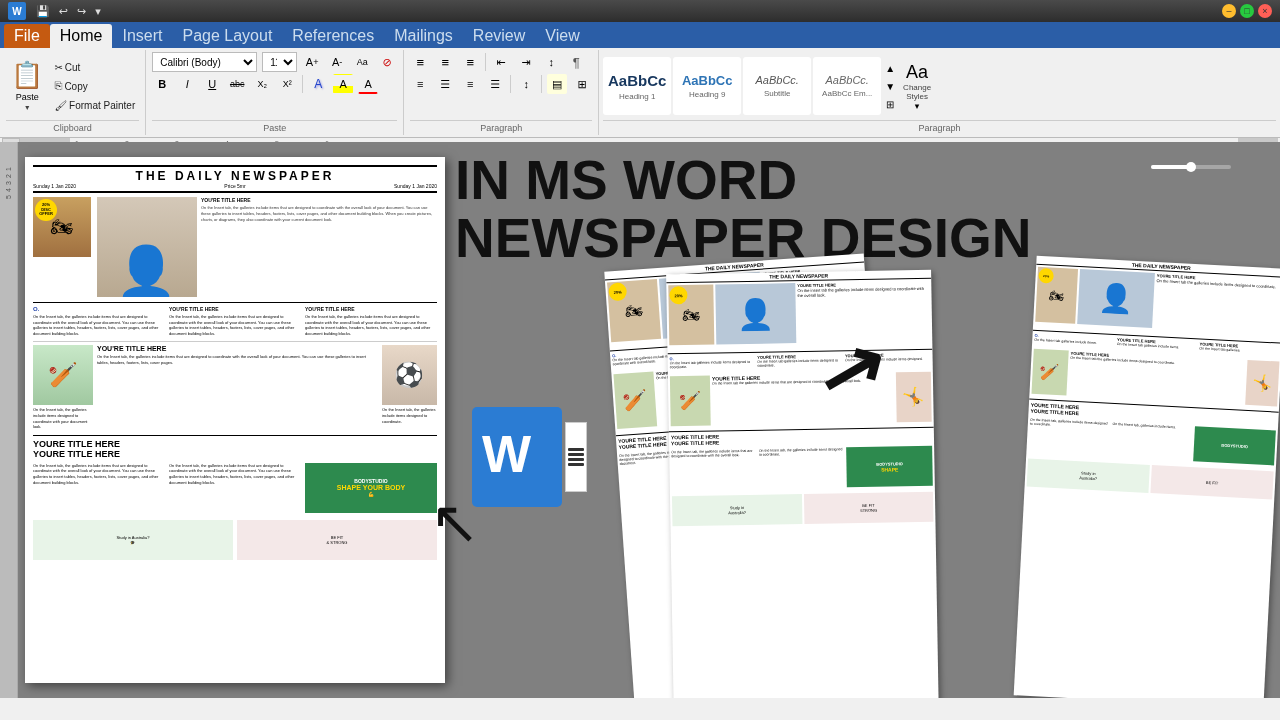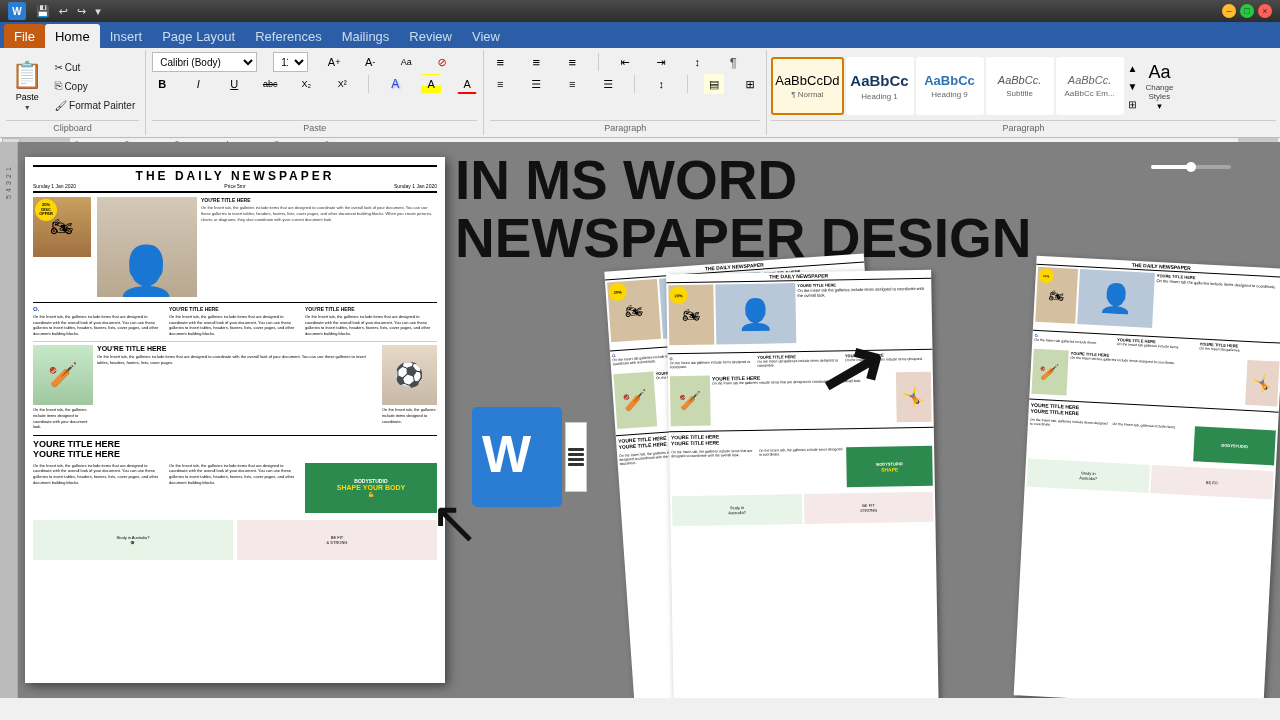--- a/index.html
+++ b/index.html
@@ -28,21 +28,21 @@
     
     #ribbon-tabs {
       background: #2b5ea7;
       height: 26px;
       display: flex;
       align-items: flex-end;
       padding: 0 4px;
     }
     .ribbon-tab {
       padding: 12px 10px;
-      font-size: 13px;
+      font-size: 16px;
       color: #cde;
       cursor: pointer;
       border-radius: 3px 3px 0 0;
       height: 22px;
       display: flex;
       align-items: center;
     }
     .ribbon-tab.active {
       background: #f0f0f0;
       color: #000;
@@ -287,21 +287,21 @@
       width: 20px;
       cursor: pointer;
       font-size: 12px;
       display: flex;
       align-items: center;
       justify-content: center;
       border-radius: 2px;
     }
 
     
-    .fmt-row { display: flex; align-items: center; gap: 16px; }
+    .fmt-row { display: flex; align-items: center; gap: 5px; }
   </style>
 </head>
 <body>
 
 <div id="title-bar">
   <div style="display:flex;align-items:center;gap:3px;">
     <div id="word-icon">W</div>
     <button class="qa-btn">💾</button>
     <button class="qa-btn">↩</button>
     <button class="qa-btn">↪</button>
@@ -407,24 +407,20 @@
         <button class="para-btn" style="font-size:11px;background:#ffd;padding:1px;">▤</button>
         <button class="para-btn" style="font-size:11px;">⊞</button>
       </div>
     </div>
     <div class="ribbon-group-label">Paragraph</div>
   </div>
 
   <div style="display:flex;flex:1;flex-direction:column;padding:2px 4px;min-width:0;">
     <div style="display:flex;align-items:center;gap:2px;flex:1;overflow:hidden;">
 
-      <div class="style-item normal active">
-        <div class="preview">AaBbCcDd</div>
-        <div class="slabel">¶ Normal</div>
-      </div>
 
 
       <div class="style-item h1">
         <div class="preview" style="font-size:15px;font-weight:bold;color:#17375e;">AaBbCc</div>
         <div class="slabel">Heading 1</div>
       </div>
 
       <div class="style-item h2">
         <div class="preview" style="font-size:13px;font-weight:bold;color:#2e74b5;">AaBbCc</div>
         <div class="slabel">Heading 9</div>

